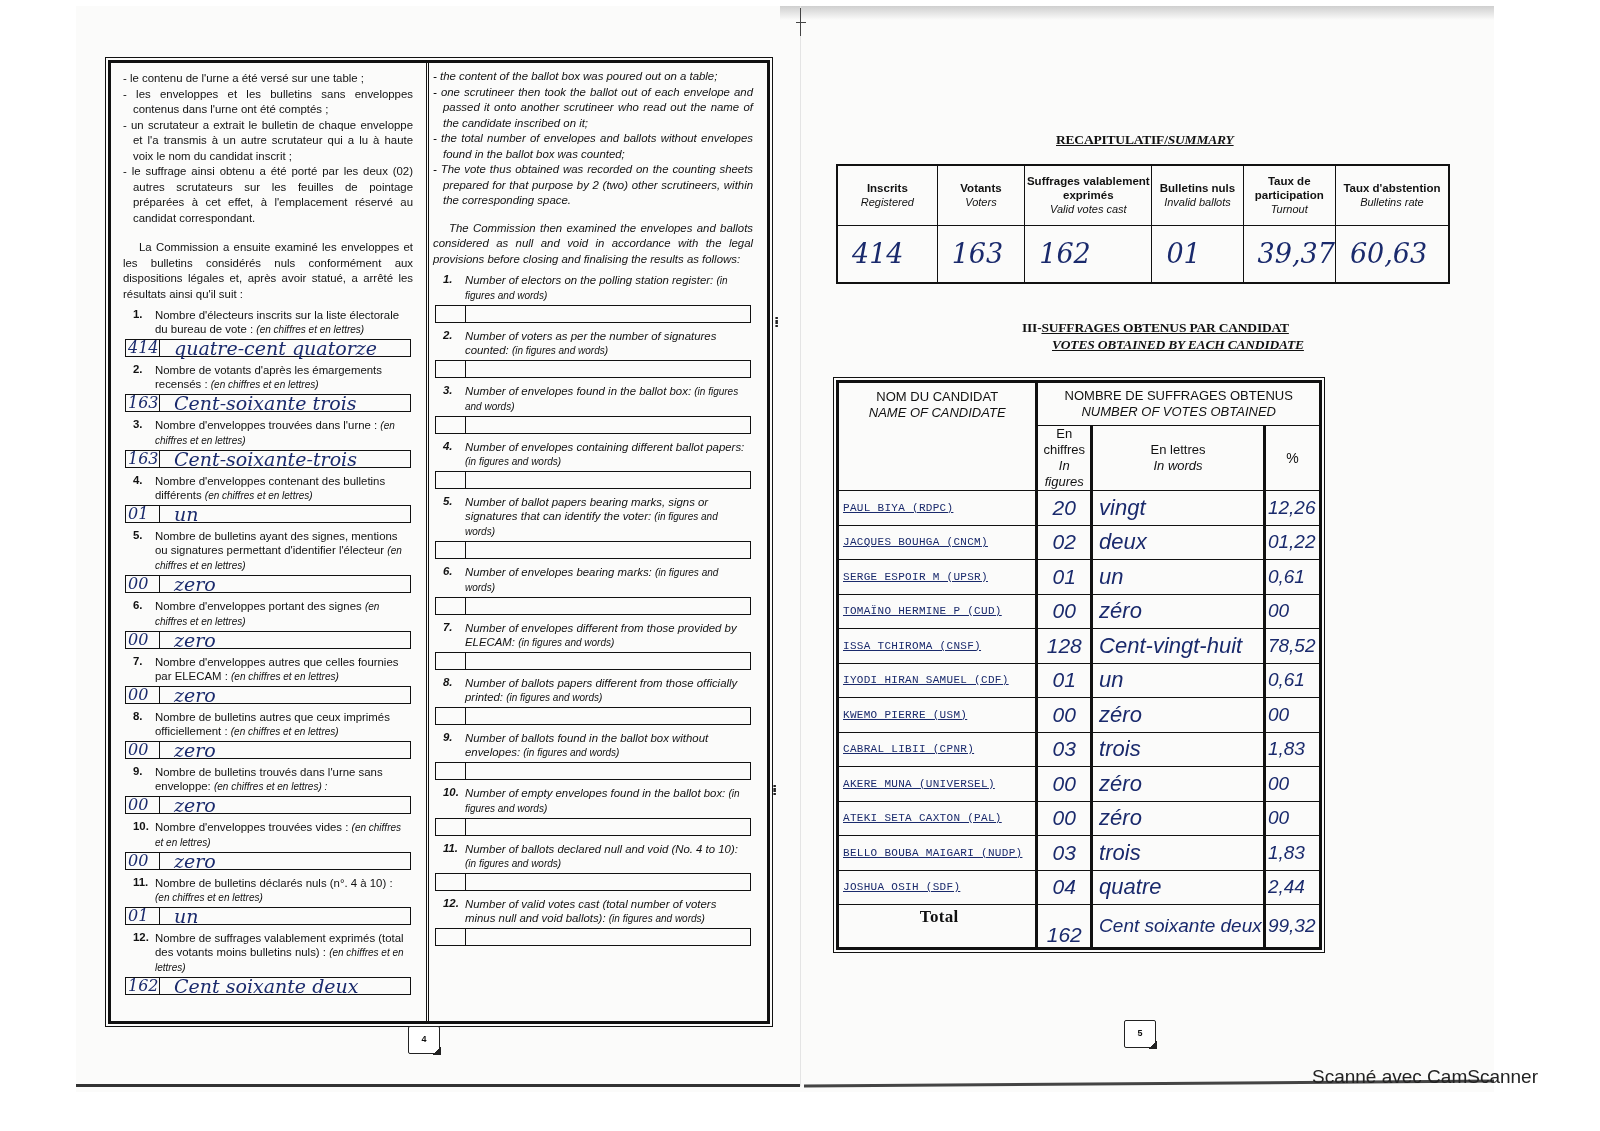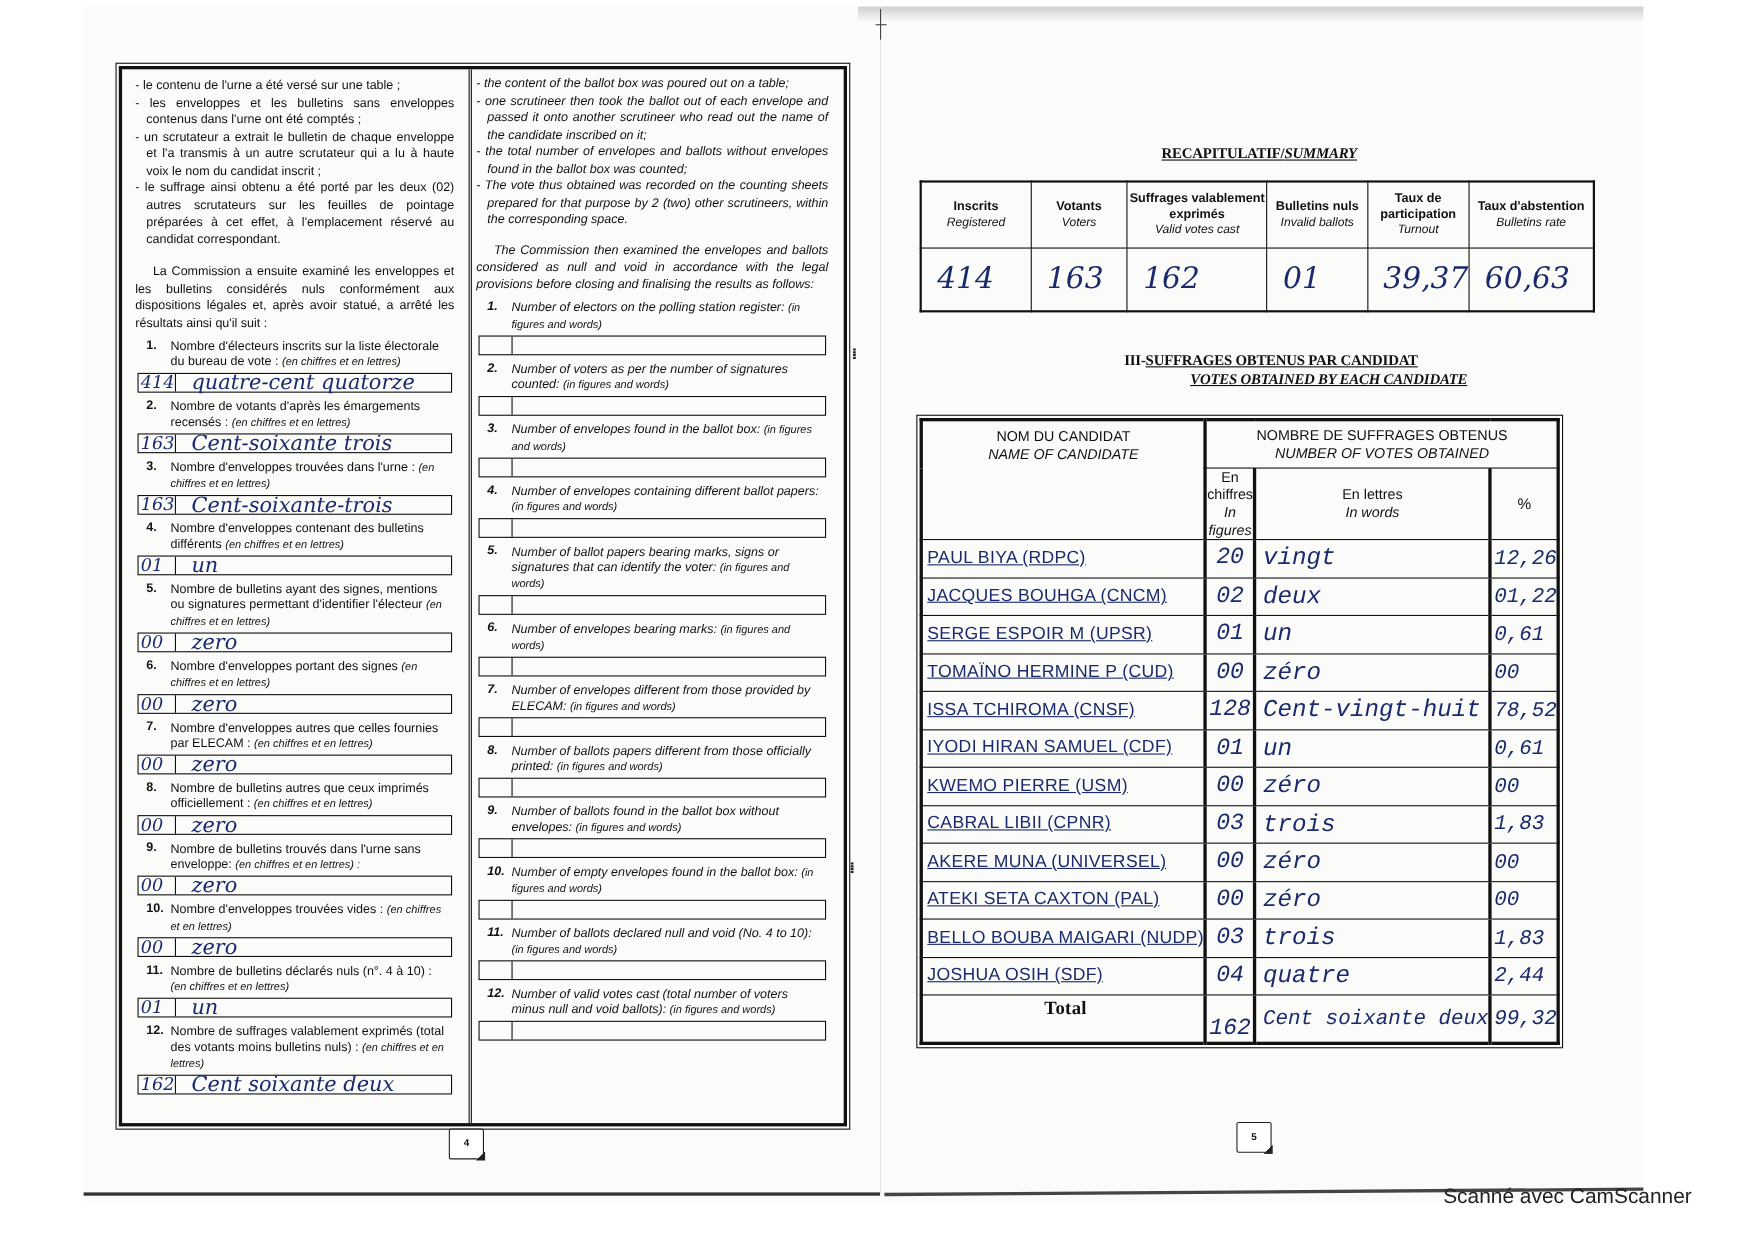--- a/index.html
+++ b/index.html
@@ -51,29 +51,29 @@
   .cand-table { position: absolute; left: 836px; top: 380px; width: 486px; border-collapse: collapse; border: 3px solid #111; outline: 1px solid #111; outline-offset: 2px; }
   .cand-table th, .cand-table td { border: 1.5px solid #111; }
   .cand-table th { font-size: 13px; font-weight: normal; text-align: center; line-height: 16px; }
   .cand-table th .en { display: block; font-style: italic; }
   .cand-table .h-name { width: 258px; vertical-align: top; padding-top: 6px; border-right: 3px solid #111; }
   .cand-table .h-group { height: 44px; }
   .cand-table .h-fig { width: 100px; height: 38px; border-right: 3px solid #111; }
   .cand-table .h-word { width: 178px; border-right: 3px solid #111; }
   .cand-table .h-pct { width: 72px; font-size: 14px; }
   .cand-table tbody tr { height: 34.5px; }
-  .cand-table td { font-family: Liberation Mono, monospace; font-style: italic; color: #1a2a6c; white-space: nowrap; overflow: hidden; }
-  .cand-table td.c-name { font-family: Liberation Sans, sans-serif; font-style: normal; font-size: 16px; letter-spacing: 0.3px; padding-left: 4px; text-decoration: underline; border-right: 3px solid #111; }
+  .cand-table td { font-family: Liberation Sans, sans-serif; font-style: italic; color: #1a2a6c; white-space: nowrap; overflow: hidden; }
+  .cand-table td.c-name { font-family: Liberation Mono, monospace; font-style: normal; font-size: 11px; letter-spacing: 0.3px; padding-left: 4px; text-decoration: underline; border-right: 3px solid #111; }
   .cand-table td.c-fig { font-size: 21px; text-align: center; border-right: 3px solid #111; }
   .cand-table td.c-word { font-size: 22px; padding-left: 6px; border-right: 3px solid #111; }
   .cand-table td.c-pct { font-size: 19px; padding-left: 2px; }
   .cand-table tr.total-row { height: 44px; }
   .cand-table tr.total-row td.c-total-label { font-family: "Liberation Serif", serif; font-style: normal; font-weight: bold; color: #111; font-size: 17px; text-align: center; vertical-align: top; padding-top: 2px; text-decoration: none; }
 
-  .camscanner { position: absolute; right: 62px; top: 1066px; font-family: "Liberation Sans", sans-serif; font-size: 19px; color: #222; margin-top: 12px; }
+  .camscanner { position: absolute; right: 62px; top: 1066px; font-family: "Liberation Sans", sans-serif; font-size: 19px; color: #222; }
 </style>
 </head>
 <body>
 
 <div class="sheet"></div>
 <div class="sheet-shadow-top"></div>
 <div class="fold-line"></div>
 <div class="fold-tick"></div>
 <div class="fold-tick-h"></div>
 <div class="bottom-edge-l"></div>
@@ -327,21 +327,21 @@
       <td>01</td>
       <td>39,37</td>
       <td>60,63</td>
     </tr>
   </tbody>
 </table>
 
 <div class="section-title" style="left:1022px; top:320px; text-decoration:none;">
   <span>III-</span><span style="text-decoration:underline">SUFFRAGES OBTENUS PAR CANDIDAT</span>
 </div>
-<div class="section-title" style="left:1052px; top:337px; font-style:italic;margin-left:30px;">VOTES OBTAINED BY EACH CANDIDATE</div>
+<div class="section-title" style="left:1052px; top:337px; font-style:italic;">VOTES OBTAINED BY EACH CANDIDATE</div>
 
 <table class="cand-table">
   <thead>
     <tr>
       <th class="h-name" rowspan="2"><span>NOM DU CANDIDAT</span><span class="en">NAME OF CANDIDATE</span></th>
       <th class="h-group" colspan="3"><span>NOMBRE DE SUFFRAGES OBTENUS</span><span class="en">NUMBER OF VOTES OBTAINED</span></th>
     </tr>
     <tr>
       <th class="h-fig"><span>En chiffres</span><span class="en">In figures</span></th>
       <th class="h-word"><span>En lettres</span><span class="en">In words</span></th>

